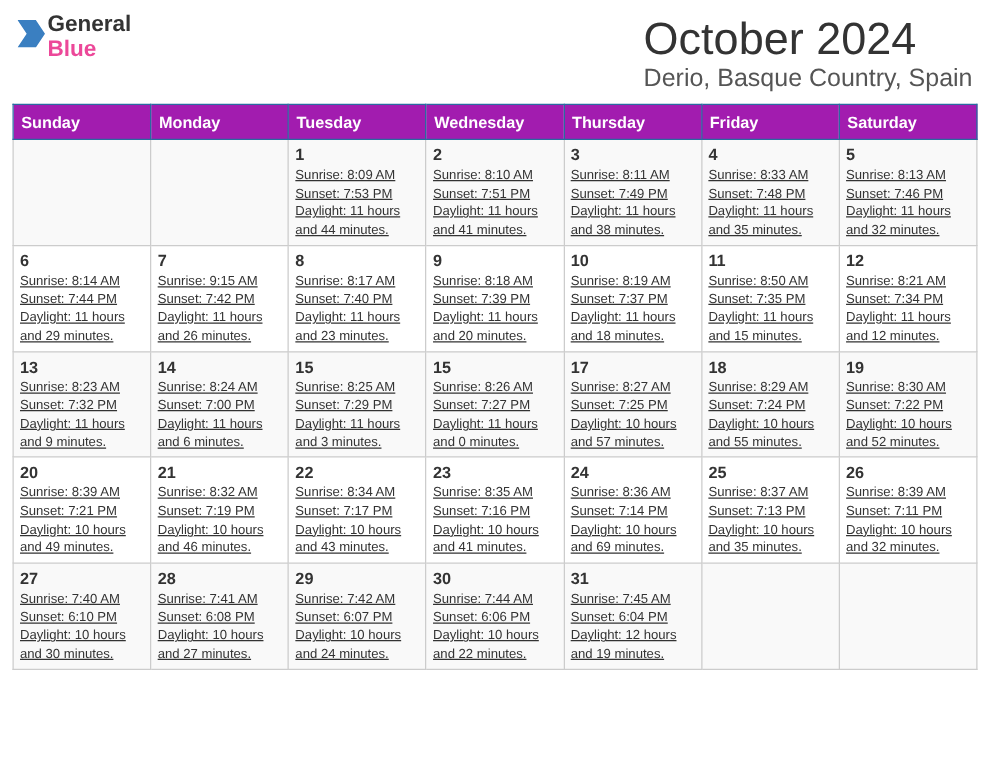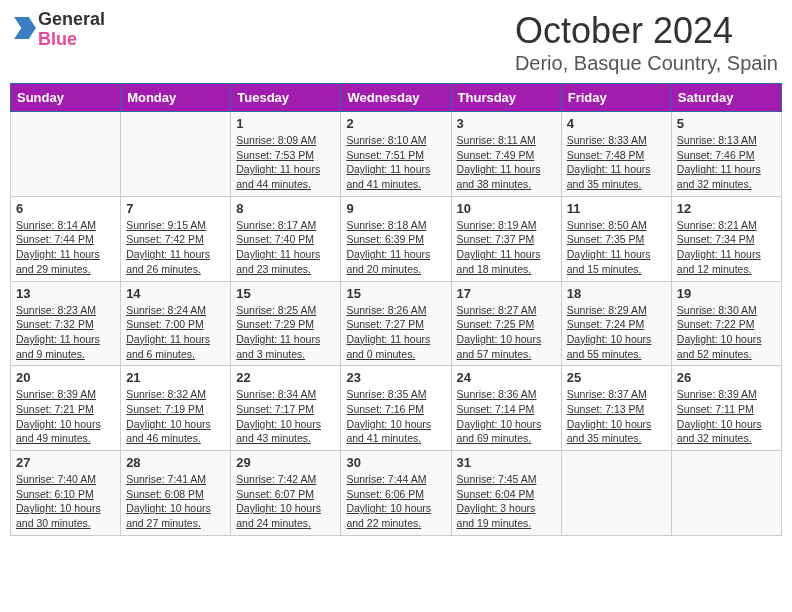--- a/index.html
+++ b/index.html
@@ -188,21 +188,21 @@
         <div class="day-info">
           <span>Sunrise: 8:17 AM</span><br>
           <span>Sunset: 7:40 PM</span><br>
           <span>Daylight: 11 hours and 23 minutes.</span>
         </div>
         </td>
         <td>
           <span class="day-number">9</span>
         <div class="day-info">
           <span>Sunrise: 8:18 AM</span><br>
-          <span>Sunset: 6:39 PM</span><br>
+          <span>Sunset: 7:39 PM</span><br>
           <span>Daylight: 11 hours and 20 minutes.</span>
         </div>
         </td>
         <td>
           <span class="day-number">10</span>
         <div class="day-info">
           <span>Sunrise: 8:19 AM</span><br>
           <span>Sunset: 7:37 PM</span><br>
           <span>Daylight: 11 hours and 18 minutes.</span>
         </div>
@@ -371,20 +371,20 @@
           <span>Sunrise: 7:44 AM</span><br>
           <span>Sunset: 6:06 PM</span><br>
           <span>Daylight: 10 hours and 22 minutes.</span>
         </div>
         </td>
         <td>
           <span class="day-number">31</span>
         <div class="day-info">
           <span>Sunrise: 7:45 AM</span><br>
           <span>Sunset: 6:04 PM</span><br>
-          <span>Daylight: 3 hours and 19 minutes.</span>
+          <span>Daylight: 12 hours and 19 minutes.</span>
         </div>
         </td>
         <td class="empty"></td>
         <td class="empty"></td>
       </tr>
     </tbody>
 </table>
 
 </body></html>

